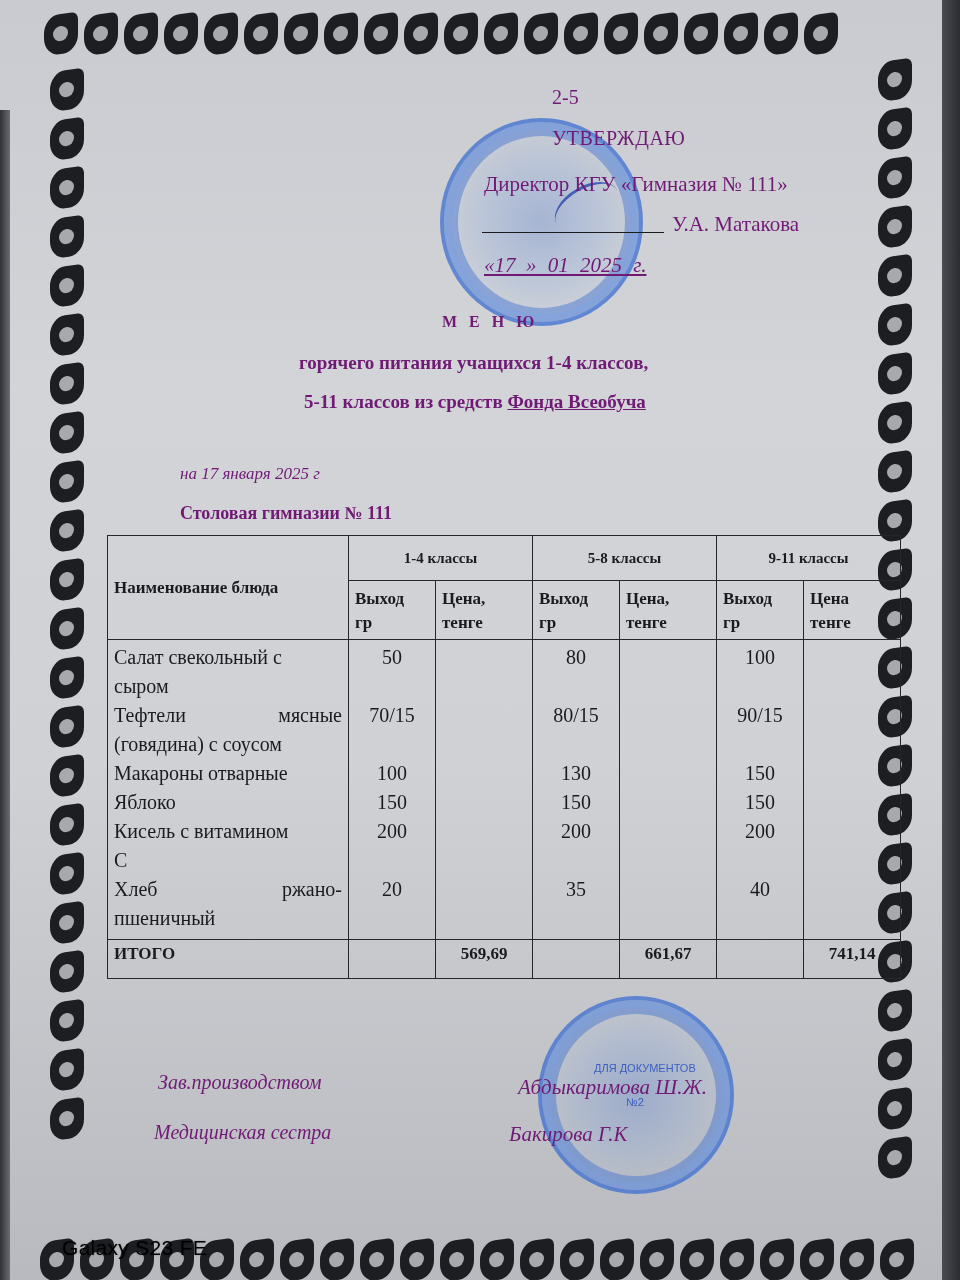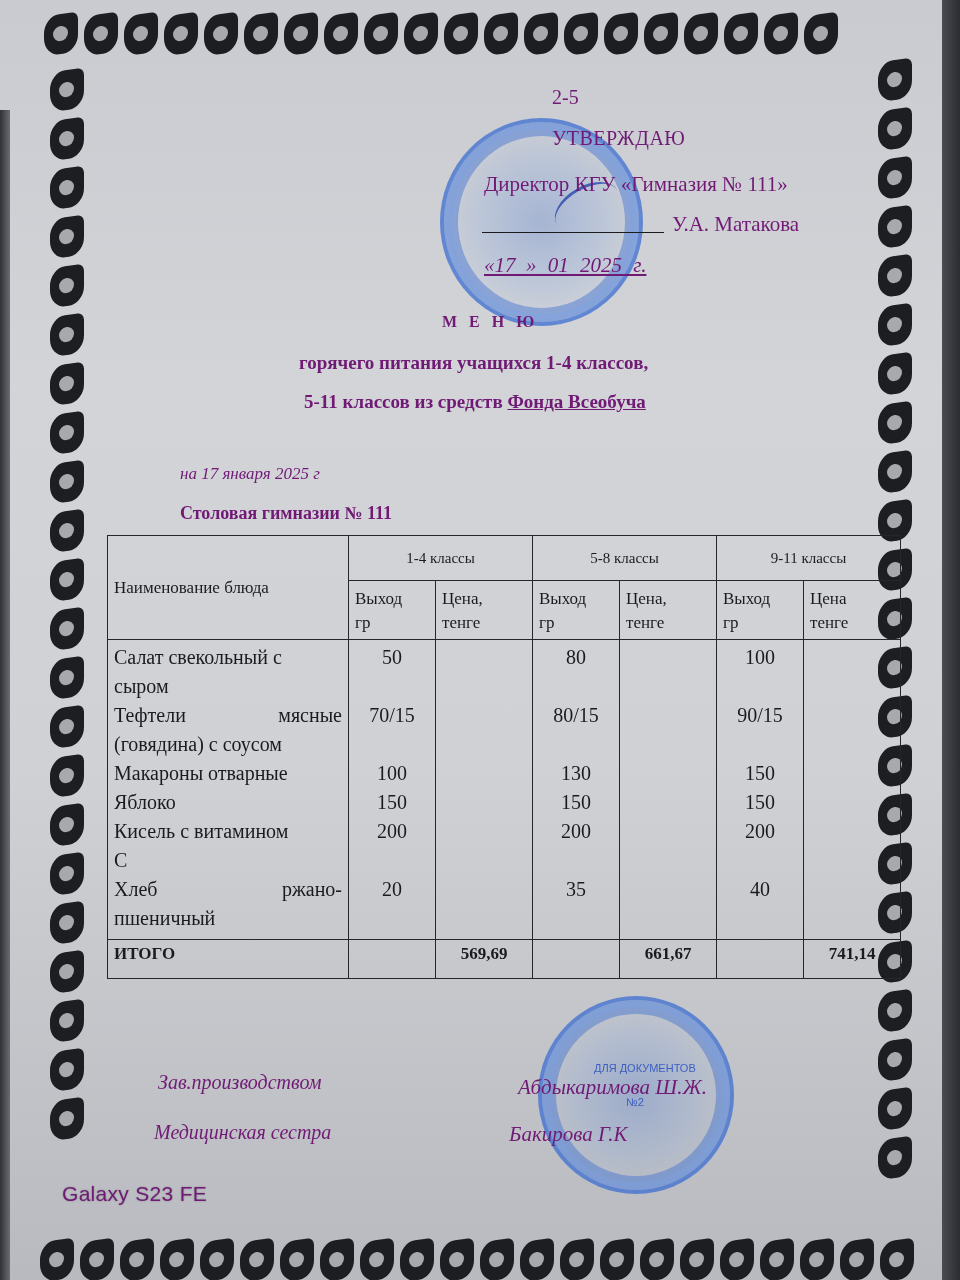--- a/index.html
+++ b/index.html
@@ -73,21 +73,21 @@
   .canteen { left: 180px; top: 503px; font-size: 18px; font-weight: bold; }
 
   table.menu {
     position: absolute; left: 107px; top: 535px;
     border-collapse: collapse; color: #1b1b1e;
     font-family: "Liberation Serif", serif;
   }
   table.menu td, table.menu th {
     border: 1.5px solid #25262a; padding: 0 6px; vertical-align: top;
   }
-  table.menu th { font-weight: normal; font-size: 17px; }
+  table.menu th { font-weight: bold; font-size: 17px; }
   .th-name { width: 228px; text-align: left; vertical-align: middle !important; }
   .th-group { height: 44px; text-align: center; vertical-align: middle !important; font-size: 15px !important; }
   .th-sub { height: 52px; text-align: left; padding-top: 6px !important; line-height: 24px; }
   .c-out { width: 74px; }
   .c-price { width: 84px; }
   .body-cell { font-size: 20px; line-height: 29px; padding-top: 3px !important; padding-bottom: 6px !important; }
   .dish { text-align: justify; text-align-last: left; }
   .dish-line { display: block; height: 29px; white-space: nowrap; }
   .dish-line.j { display: flex; justify-content: space-between; }
   .num-line { display: block; height: 29px; text-align: center; }
@@ -95,21 +95,21 @@
   .total-price { text-align: center; margin-top: 38px; }
 
   .sig-role { font-size: 20px; font-style: italic; }
   .role1 { left: 158px; top: 1071px; }
   .role2 { left: 154px; top: 1121px; }
   .sig-name { font-size: 21px; font-style: italic; }
   .name1 { left: 518px; top: 1075px; }
   .name2 { left: 509px; top: 1122px; }
 
   .watermark {
-    position: absolute; left: 62px; top: 1182px; color: #701a75;
+    position: absolute; left: 62px; top: 1236px; color: #000000;
     font-family: "Liberation Sans", sans-serif; font-size: 21px; letter-spacing: 0.3px;
     text-shadow: 0 0 2px rgba(0,0,0,0.3);
   }
 </style>
 </head>
 <body>
 
 <div class="paper"></div>
 <div class="dark-edge-right"></div>
 <div class="dark-edge-left"></div>

